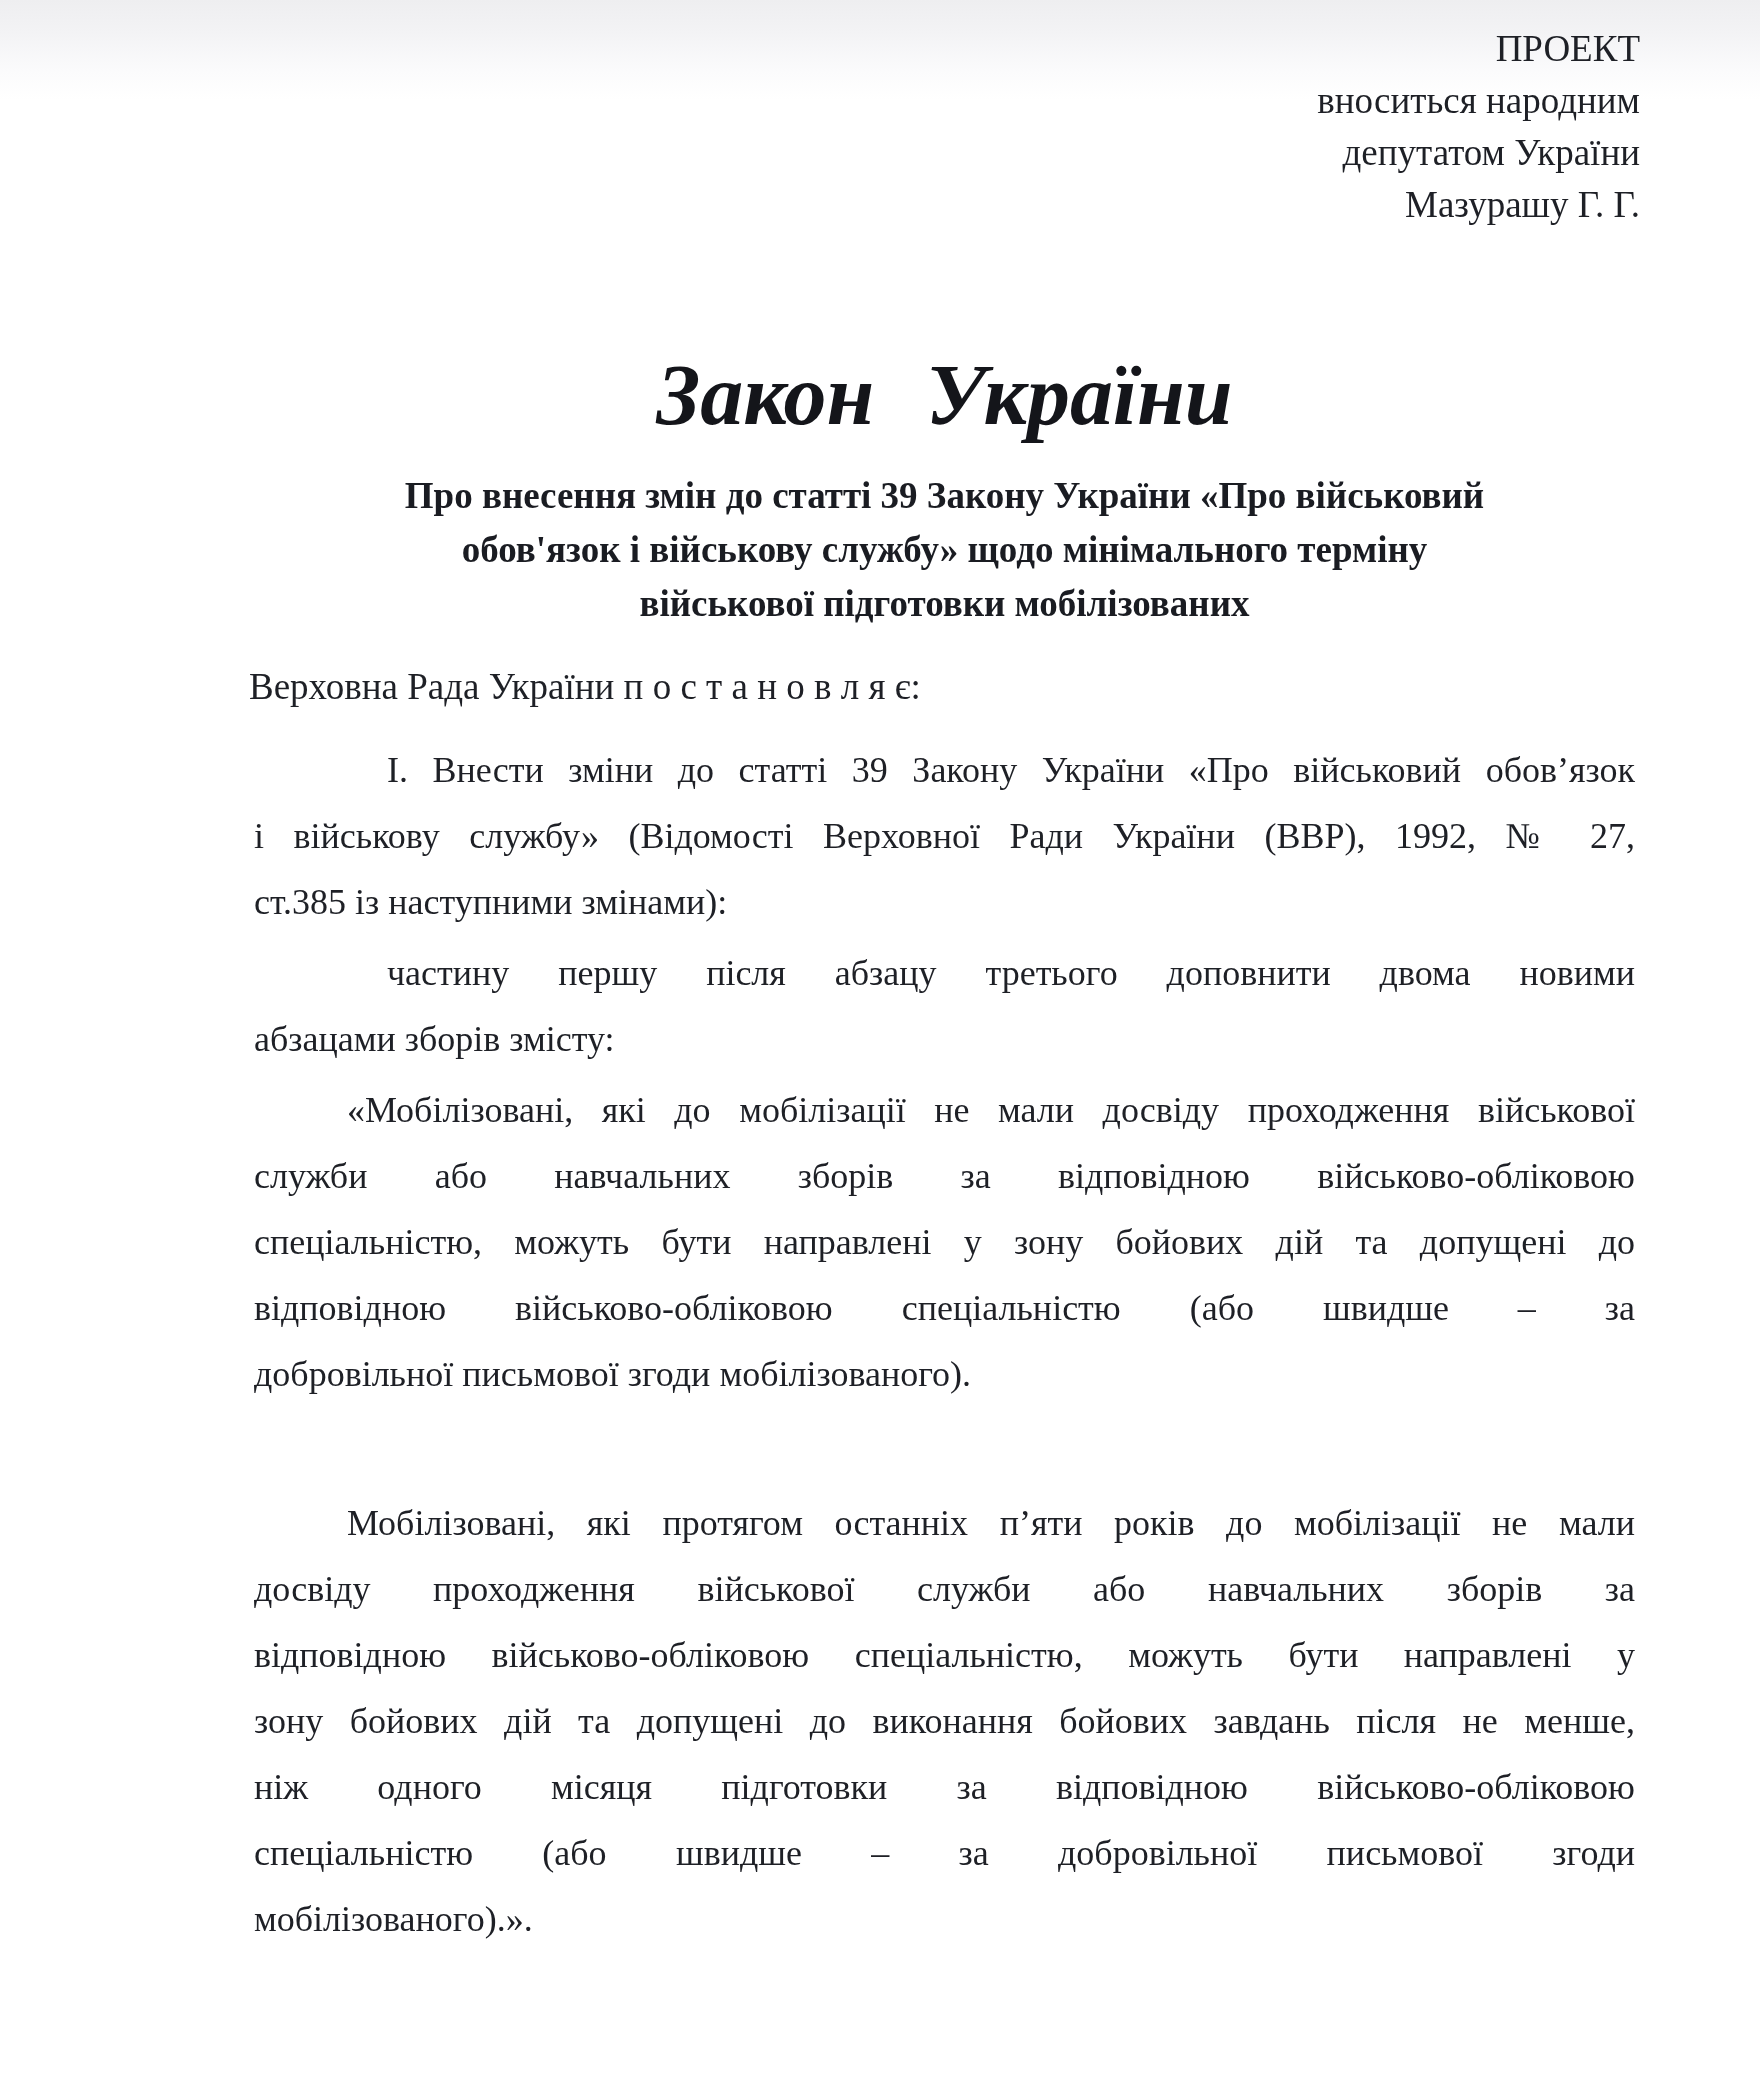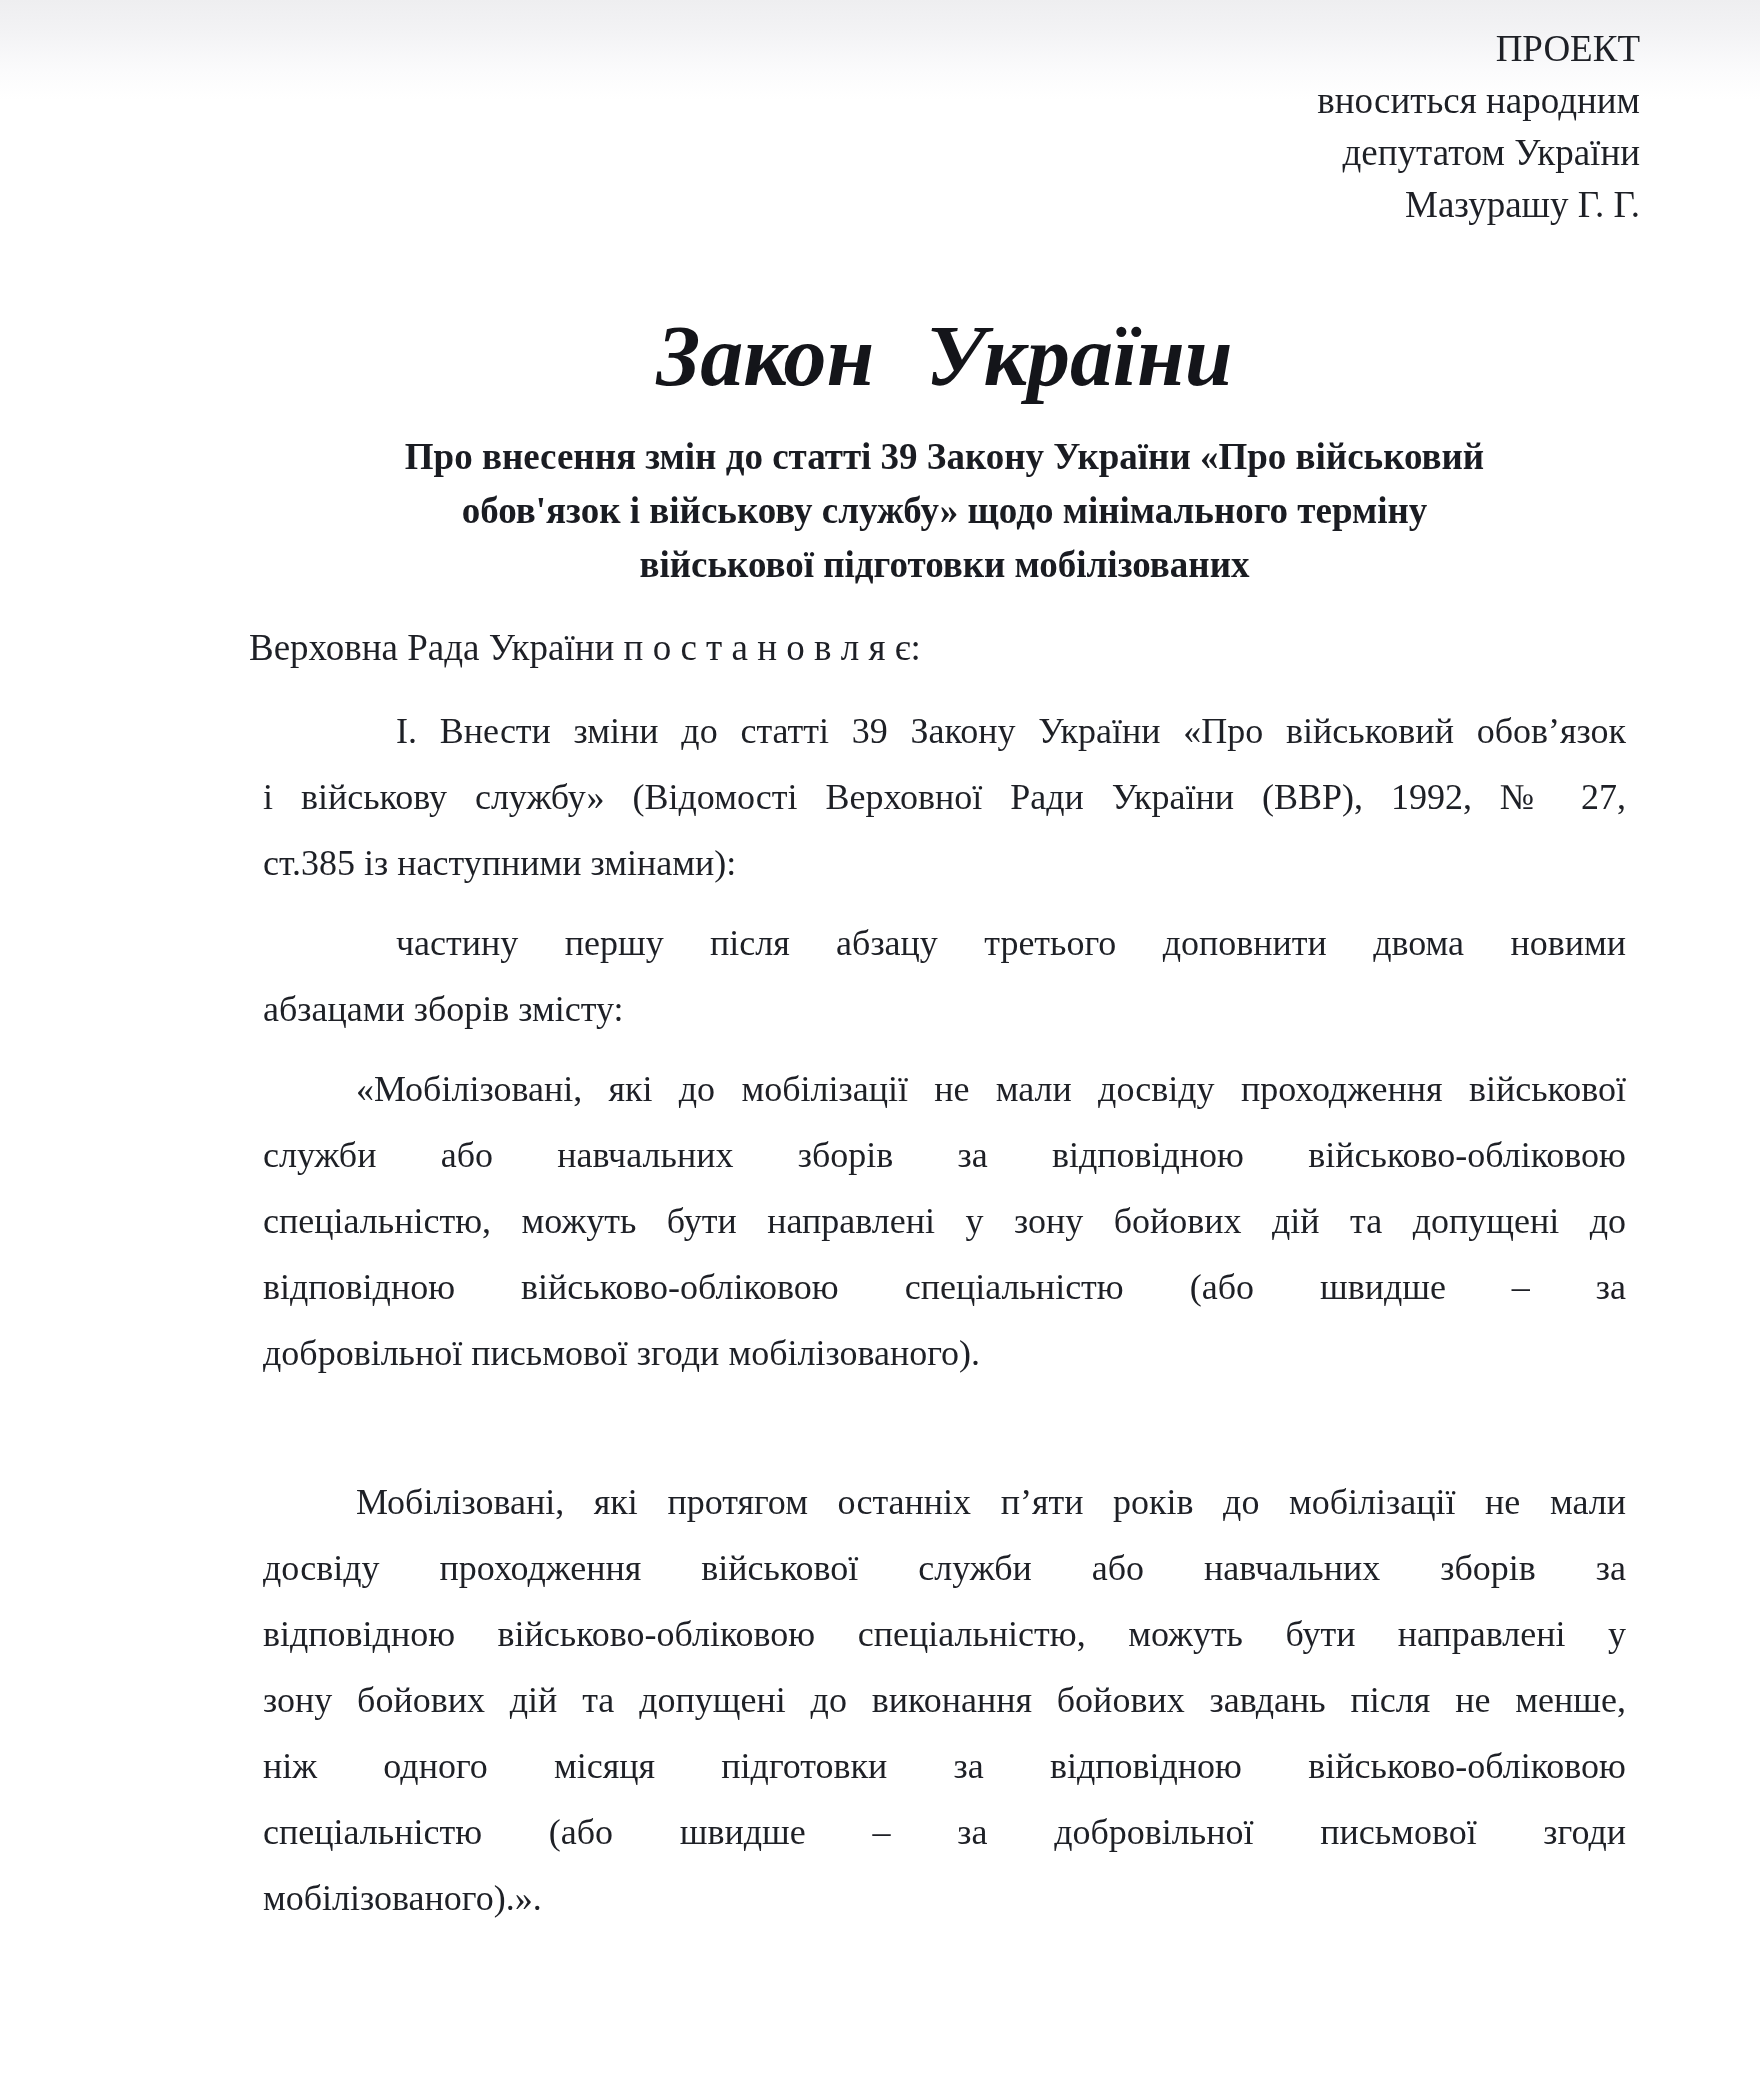--- a/index.html
+++ b/index.html
@@ -24,21 +24,21 @@
   }
   
   .doc-header {
     text-align: right;
     font-size: 37px;
     line-height: 52px;
     font-weight: 400;
   }
   
   .law-title {
-    margin-top: 73px;
+    margin-top: 112px;
     text-align: center;
     font-size: 86px;
     line-height: 104px;
     font-weight: 700;
     font-style: italic;
     word-spacing: 0.35em;
     color: #14151a;
   }
   
   .law-subtitle {
@@ -58,21 +58,21 @@
   }
   .resolution .bold-spaced {
     font-weight: 400;
   }
   
   .doc-body {
     margin-top: 16.6px;
     font-size: 36px;
     line-height: 66px;
   }
-  .para { margin: 14px; }
+  .para { margin: 5px; }
   .para.space-before { margin-top: 83px; }
   .bline {
     text-align: justify;
     text-align-last: justify;
   }
   .bline.last { text-align-last: left; font-family: Liberation Serif, serif; }
   .para.indent-large  .bline.first { padding-left: 133px; }
   .para.indent-normal .bline.first { padding-left: 93px; }
 </style>
 </head>

